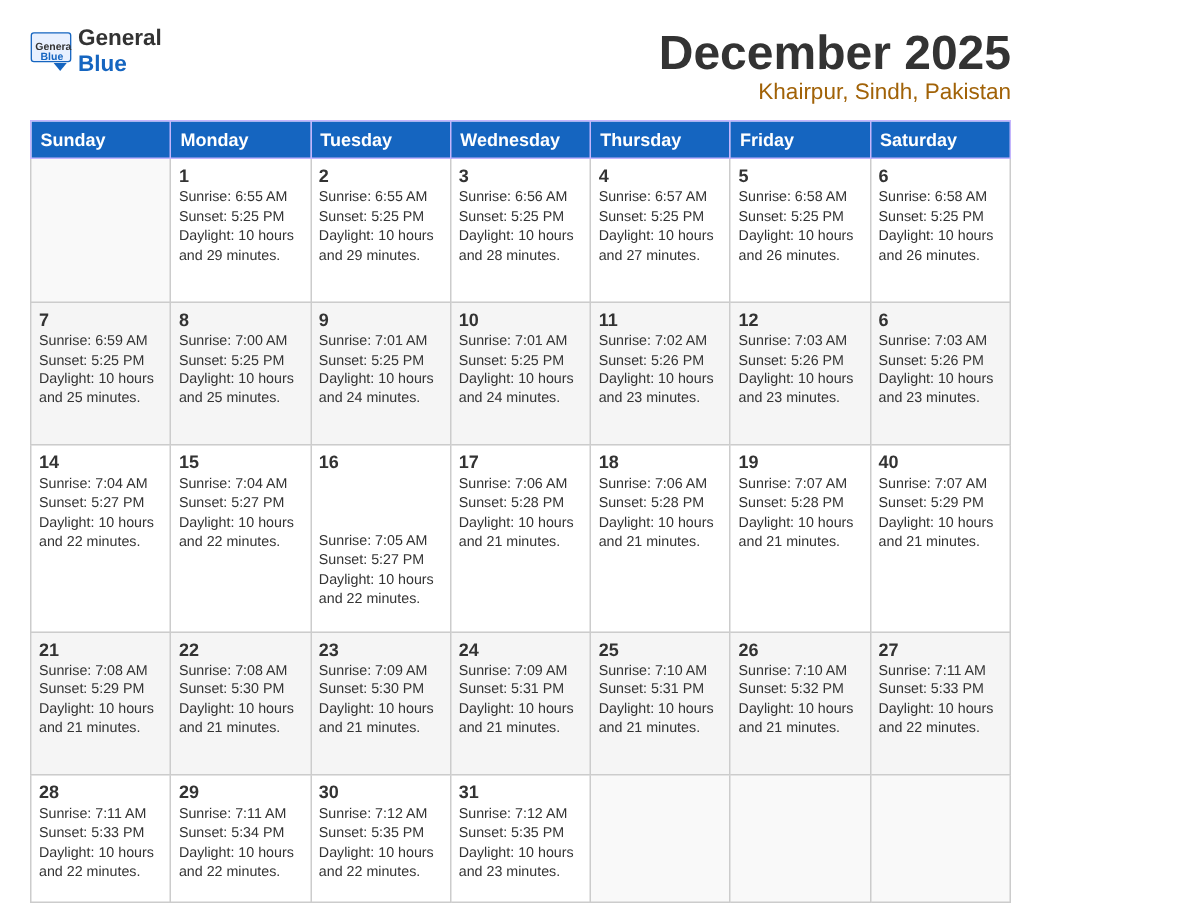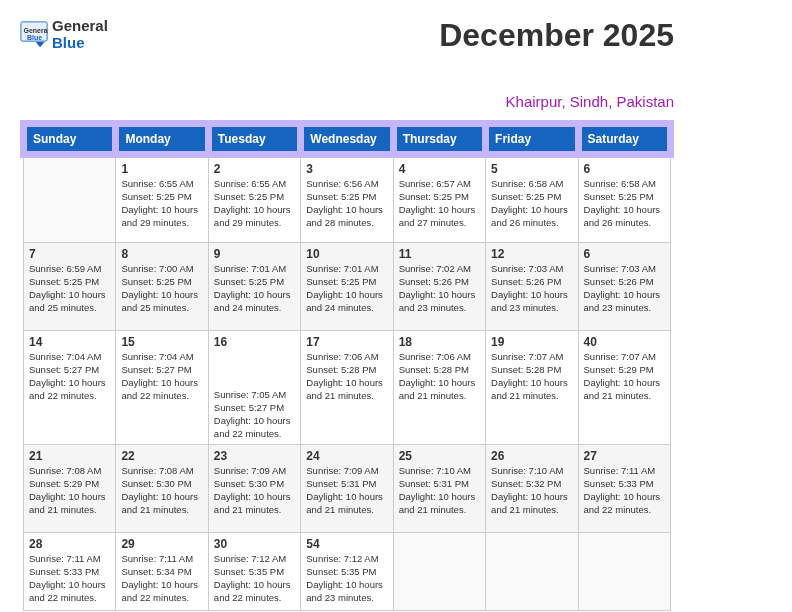--- a/index.html
+++ b/index.html
@@ -44,36 +44,35 @@
     }
     .month-title {
       font-size: 32px;
       font-weight: bold;
       color: #333;
       line-height: 1.1;
       margin-left: 24px;
     }
     .location {
       font-size: 15px;
-      color: #a21caf;
-      margin-top: 40px;
+      color: #a16207;
     }
     .calendar {
       width: 100%;
       border-collapse: collapse;
       flex: 1;
     }
     .calendar th {
       background-color: #1565c0;
       color: #fff;
       font-size: 12px;
       font-weight: bold;
       padding: 5px 6px;
       text-align: left;
-      border: 7px solid #c4b5fd;
+      border: 1px solid #c4b5fd;
     }
     .calendar td {
       border: 1px solid #ccc;
       vertical-align: top;
       padding: 4px 5px;
       width: calc(100% / 7);
       font-size: 10px;
       color: #333;
       height: 88px;
     }
@@ -348,21 +347,21 @@
 and 22 minutes.</div>
           </td>
           <td>
             <div class="day-number">30</div>
             <div class="day-info" style="white-space: pre-line;">Sunrise: 7:12 AM
 Sunset: 5:35 PM
 Daylight: 10 hours
 and 22 minutes.</div>
           </td>
           <td>
-            <div class="day-number">54</div>
+            <div class="day-number">31</div>
             <div class="day-info" style="white-space: pre-line;">Sunrise: 7:12 AM
 Sunset: 5:35 PM
 Daylight: 10 hours
 and 23 minutes.</div>
           </td>
           <td class="empty"></td>
           <td class="empty"></td>
           <td class="empty"></td>
         </tr>
       </tbody>

